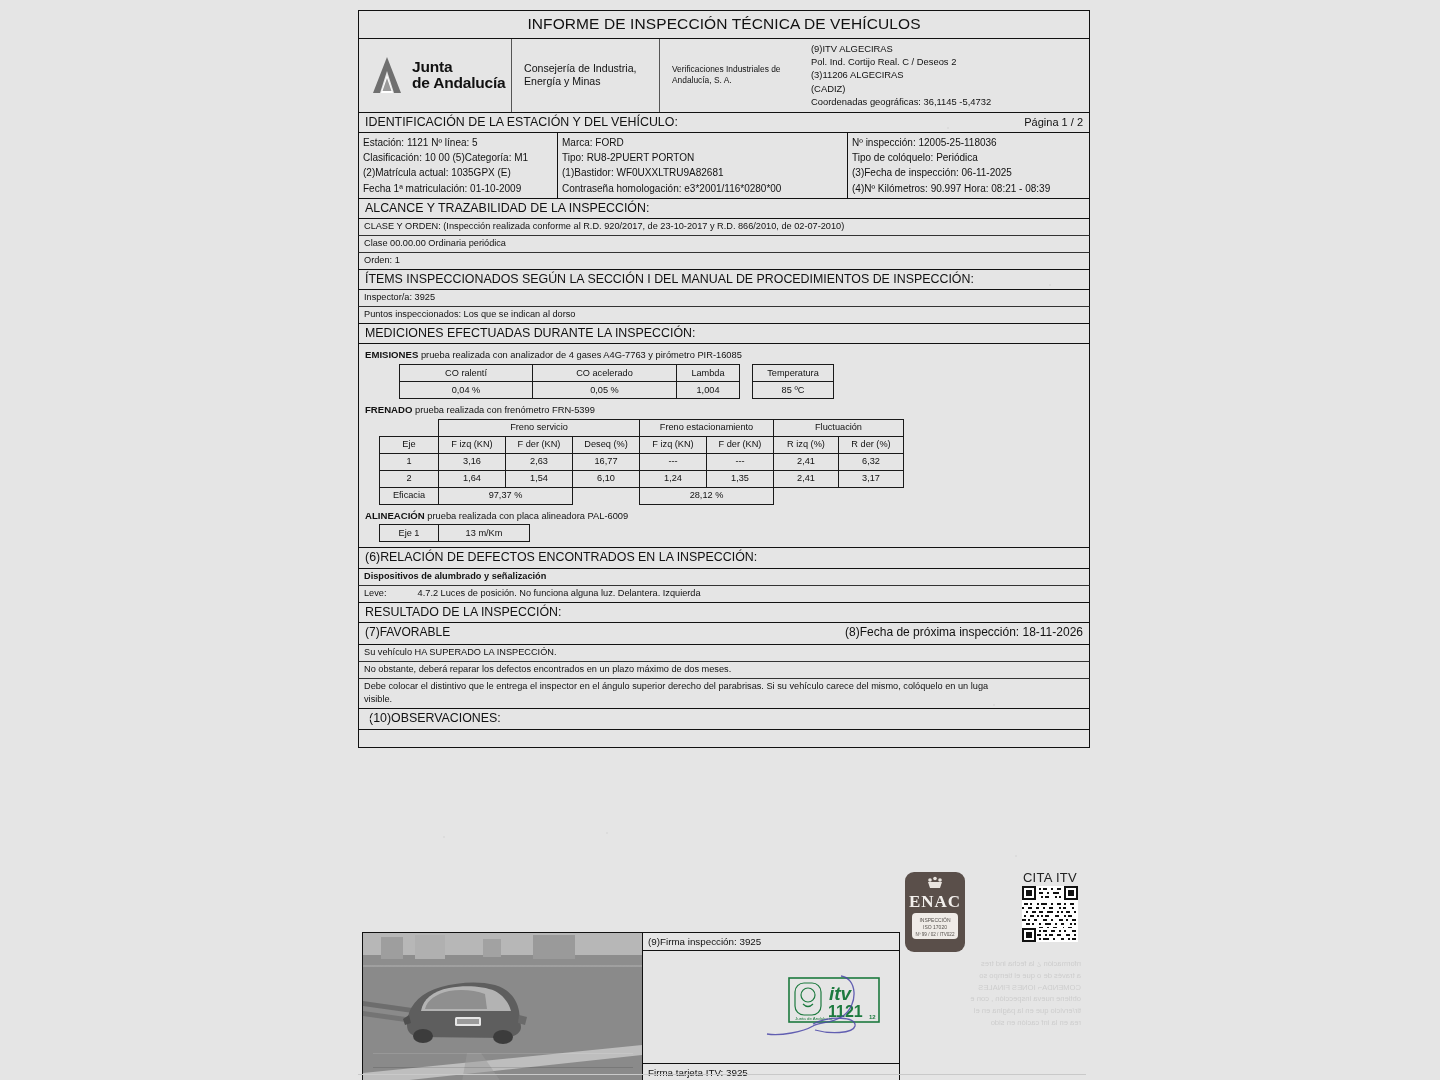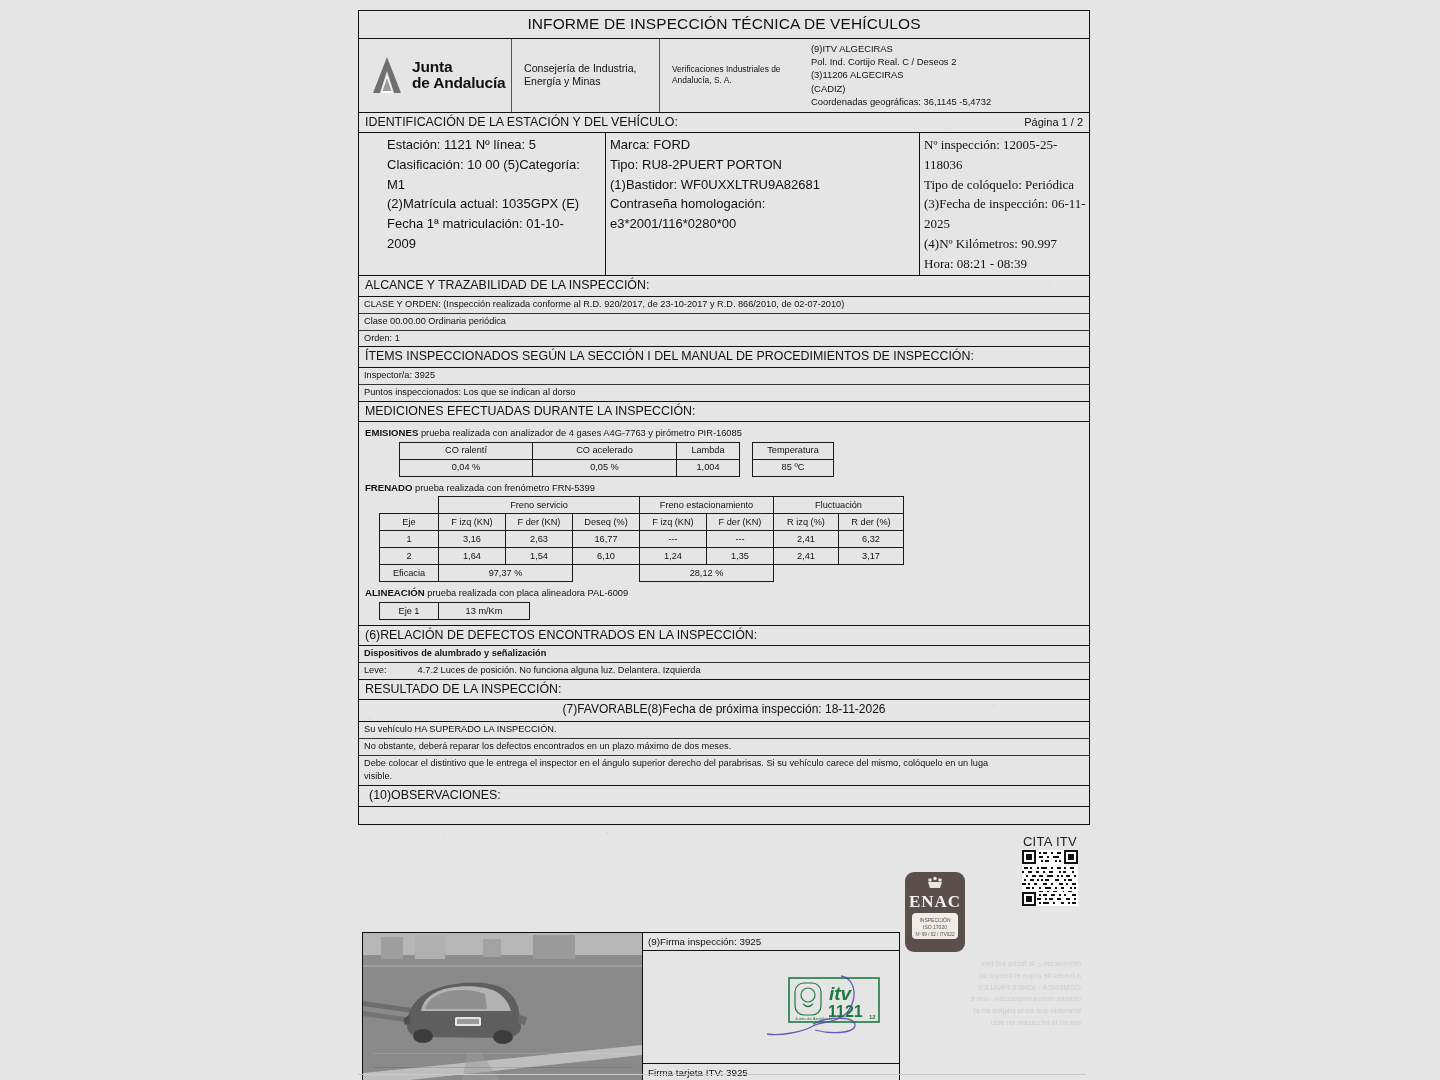--- a/index.html
+++ b/index.html
@@ -69,24 +69,24 @@
     display:flex;justify-content:space-between;align-items:baseline;
   }
   .pagina{font-size:11px;}
 
   
   #ident-cols{
     border-left:1.6px solid #111;border-right:1.6px solid #111;
     border-bottom:1.6px solid #111;
     display:flex;
   }
-  #ident-cols > div{padding:2px 0 2px 4px;box-sizing:border-box;font-size:13px;line-height:1.52;margin-left:24px;}
+  #ident-cols > div{padding:2px 0 2px 4px;box-sizing:border-box;font-size:10px;line-height:1.52;}
   .idc1{width:198px;}
   .idc2{width:290px;border-left:1.4px solid #111;}
-  .idc3{flex:1;border-left:1.4px solid #111;font-family:Liberation Serif, serif;}
+  .idc3{flex:1;border-left:1.4px solid #111;}
 
   .txt-row{
     border-left:1.6px solid #111;border-right:1.6px solid #111;
     border-bottom:1.3px solid #111;
     font-size:9.2px;padding:2px 5px 2px;line-height:1.3;
   }
   .txt-row.last{border-bottom:1.6px solid #111;}
   .txt-row.thin{border-bottom:1px solid #333;}
 
   
@@ -113,21 +113,21 @@
     position:relative;overflow:hidden;
     background:#8e8e8e;
   }
   #sign-col{width:256px;border:1.6px solid #111;border-left:none;display:flex;flex-direction:column;}
   .sign-cell{font-size:9.8px;padding:3px 0 3px 5px;border-bottom:1.4px solid #111;}
   .sign-cell.big{flex:1;border-bottom:1.4px solid #111;position:relative;}
   .sign-cell.last{border-bottom:none;font-weight:bold;}
 
   
   #enac{position:absolute;left:904px;top:871px;width:62px;height:82px;}
-  #cita{position:absolute;left:1018px;top:834px;width:64px;text-align:center;}
+  #cita{position:absolute;left:1018px;top:870px;width:64px;text-align:center;}
   #cita .cap{font-size:13px;letter-spacing:.3px;color:#222;}
   #qr{width:56px;height:56px;margin:1px auto 0;}
 
   #bleed{
     position:absolute;left:905px;top:958px;width:176px;height:88px;
     opacity:.22;font-size:7.6px;line-height:1.55;color:#777;
     transform:scaleX(-1);font-family:"Liberation Sans",sans-serif;
   }
   #footline{position:absolute;left:358px;top:1074px;width:728px;height:1px;background:#c9c9c9;}
 </style>
@@ -324,21 +324,21 @@
     <div class="txt-row thin" style="font-weight:700">Dispositivos de alumbrado y señalización</div>
     <div class="txt-row last">
       <span>Leve:</span>
       <span style="display:inline-block;width:26px"></span>
       <span>4.7.2 Luces de posición. No funciona alguna luz. Delantera. Izquierda</span>
     </div>
 
     <div class="sec-head">
       <span>RESULTADO DE LA INSPECCIÓN:</span>
     </div>
-    <div class="sec-head" style="border-bottom:1.6px solid #111;font-size:12px;padding:3px 6px 4px;justify-content:center;">
+    <div class="sec-head" style="border-bottom:1.6px solid #111;font-size:12px;padding:3px 6px 4px;">
       <span>(7)FAVORABLE</span>
       <span>(8)Fecha de próxima inspección: 18-11-2026</span>
     </div>
     <div class="txt-row thin">Su vehículo HA SUPERADO LA INSPECCIÓN.</div>
     <div class="txt-row thin">No obstante, deberá reparar los defectos encontrados en un plazo máximo de dos meses.</div>
     <div class="txt-row thin" style="border-bottom:none;padding-bottom:0">Debe colocar el distintivo que le entrega el inspector en el ángulo superior derecho del parabrisas. Si su vehículo carece del mismo, colóquelo en un luga</div>
     <div class="txt-row last" style="padding-top:1px">visible.</div>
 
     <div class="sec-head" style="border-bottom:none;padding:2px 6px 4px 10px">
       <span>(10)OBSERVACIONES:</span>

